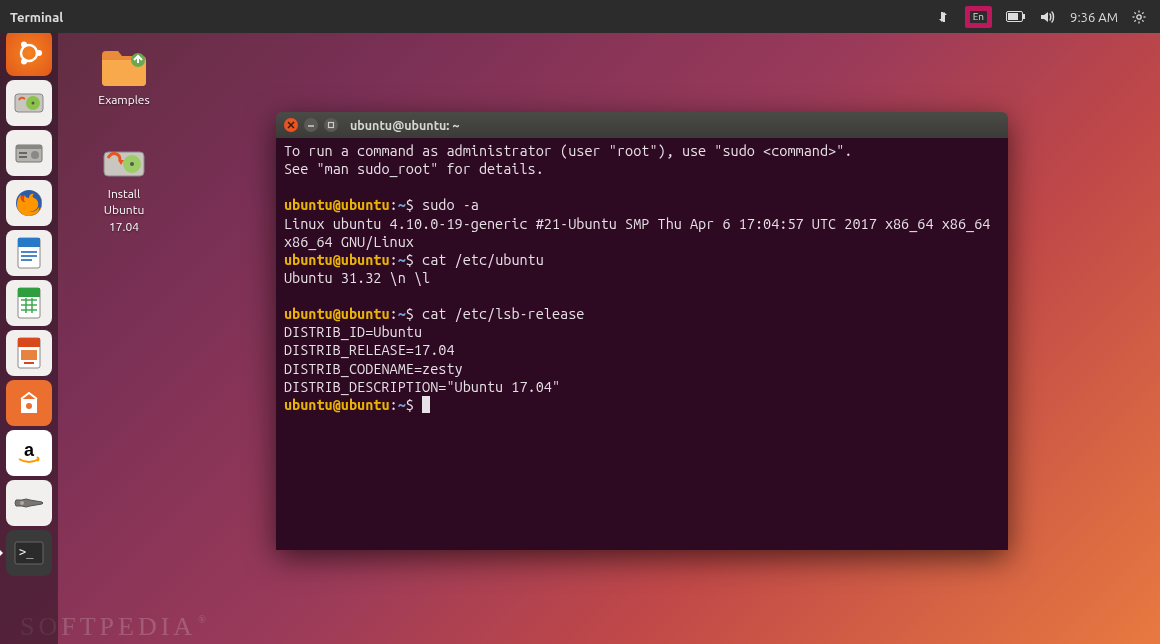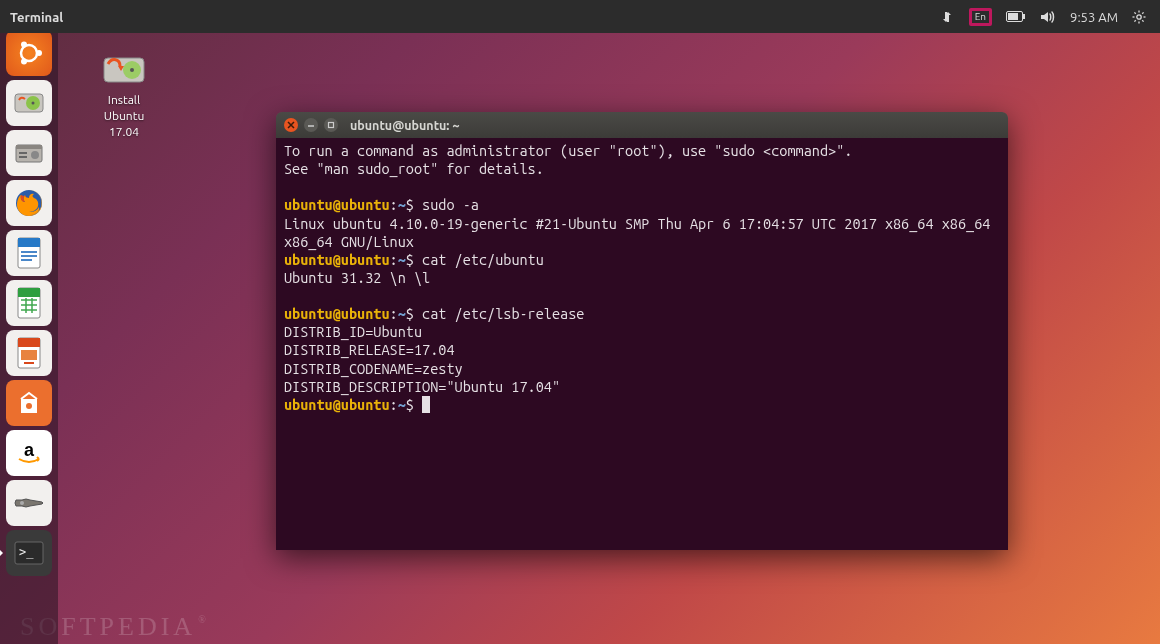--- a/index.html
+++ b/index.html
@@ -23,21 +23,21 @@
   color: #dcdcdc;
   font-size: 13px;
   font-weight: 600;
   z-index: 50;
 }
 .top-panel .app-name { margin-left: 10px; }
 .top-panel .spacer { flex: 1; }
 .top-panel .ind { margin-right: 14px; display: flex; align-items: center; gap: 4px; font-weight: 400; }
 .top-panel .ind svg { fill: #dcdcdc; }
 .top-panel .lang {
-  border: 3px solid #be185d; border-radius: 2px;
+  border: 5px solid #be185d; border-radius: 2px;
   font-size: 10px; padding: 0 3px; line-height: 12px;
 }
 
 
 .launcher {
   position: absolute;
   top: 24px; left: 0; bottom: 0;
   width: 58px;
   background: rgba(40,20,35,0.55);
   display: flex;
@@ -172,21 +172,21 @@
         <rect x="2" y="2" width="10" height="7" fill="#dcdcdc"></rect>
         <rect x="17" y="3" width="2" height="5" fill="#dcdcdc"></rect>
       </svg>
   </span>
   <span class="ind">
     <svg width="16" height="14" viewBox="0 0 16 14">
         <path d="M1 5v4h3l4 3V2L4 5H1z"></path>
         <path d="M10 4c1 1 1 5 0 6M12 2c2 2 2 8 0 10" fill="none" stroke="#dcdcdc" stroke-width="1.5" stroke-linecap="round"></path>
       </svg>
   </span>
-  <span class="ind">9:53 AM</span>
+  <span class="ind">9:36 AM</span>
   <span class="ind">
     <svg width="14" height="14" viewBox="0 0 14 14">
         <circle cx="7" cy="7" r="2.2" fill="none" stroke="#dcdcdc" stroke-width="1.3"></circle>
         <g stroke="#dcdcdc" stroke-width="1.3">
           <line x1="7" y1="0.5" x2="7" y2="2.5"></line>
           <line x1="7" y1="11.5" x2="7" y2="13.5"></line>
           <line x1="0.5" y1="7" x2="2.5" y2="7"></line>
           <line x1="11.5" y1="7" x2="13.5" y2="7"></line>
           <line x1="2.4" y1="2.4" x2="3.8" y2="3.8"></line>
           <line x1="10.2" y1="10.2" x2="11.6" y2="11.6"></line>
@@ -285,20 +285,32 @@
         <rect x="2" y="2" width="28" height="22" rx="2" fill="#2b2b2b" stroke="#666"></rect>
         <text x="6" y="16" font-family="monospace" font-size="12" fill="#eee">&gt;_</text>
       </svg>
   </div>
 </div>
 
 <div class="desktop-icons">
   <div class="desk-icon">
     <div class="ico-box">
       <svg width="52" height="42" viewBox="0 0 52 42">
+          <path d="M4 10 L4 36 Q4 40 8 40 L44 40 Q48 40 48 36 L48 14 Q48 10 44 10 L24 10 L20 5 L8 5 Q4 5 4 9 Z" fill="#e88b3a"></path>
+          <path d="M4 14 L48 14 L48 36 Q48 40 44 40 L8 40 Q4 40 4 36 Z" fill="#f7a94b"></path>
+          <circle cx="40" cy="14" r="7" fill="#6aa84f"></circle>
+          <path d="M36 14 L40 10 L44 14" fill="none" stroke="#fff" stroke-width="2"></path>
+          <line x1="40" y1="10" x2="40" y2="17" stroke="#fff" stroke-width="2"></line>
+        </svg>
+    </div>
+    <div class="lbl">Examples</div>
+  </div>
+  <div class="desk-icon">
+    <div class="ico-box">
+      <svg width="52" height="42" viewBox="0 0 52 42">
           <rect x="6" y="12" width="40" height="24" rx="4" fill="#c9c6c0" stroke="#888"></rect>
           <ellipse cx="34" cy="24" rx="9" ry="9" fill="#9ccc65"></ellipse>
           <circle cx="34" cy="24" r="2" fill="#555"></circle>
           <path d="M10 18 C14 11 22 13 22 20" stroke="#e95420" stroke-width="3" fill="none"></path>
           <polygon points="20,20 26,20 23,25" fill="#e95420"></polygon>
         </svg>
     </div>
     <div class="lbl" style="white-space:pre-line">Install
 Ubuntu
 17.04</div>

